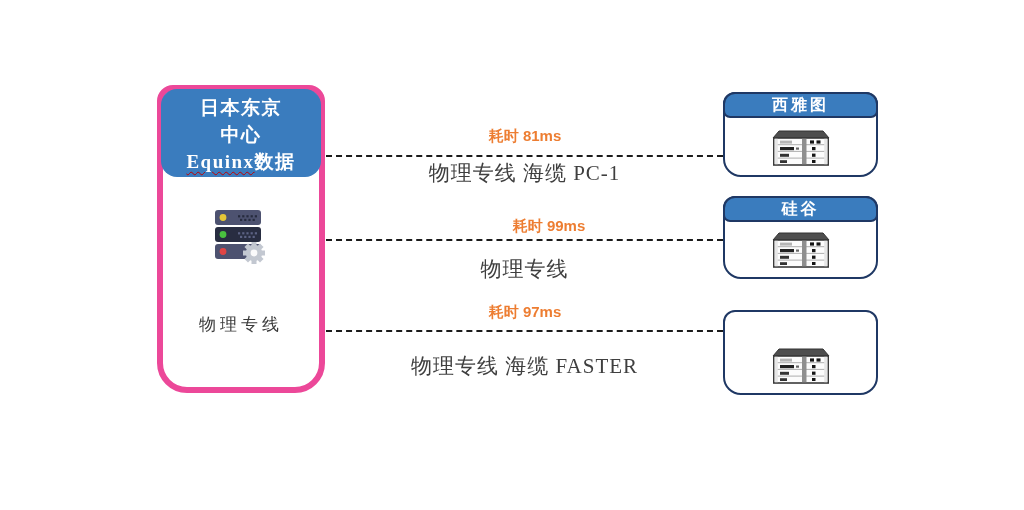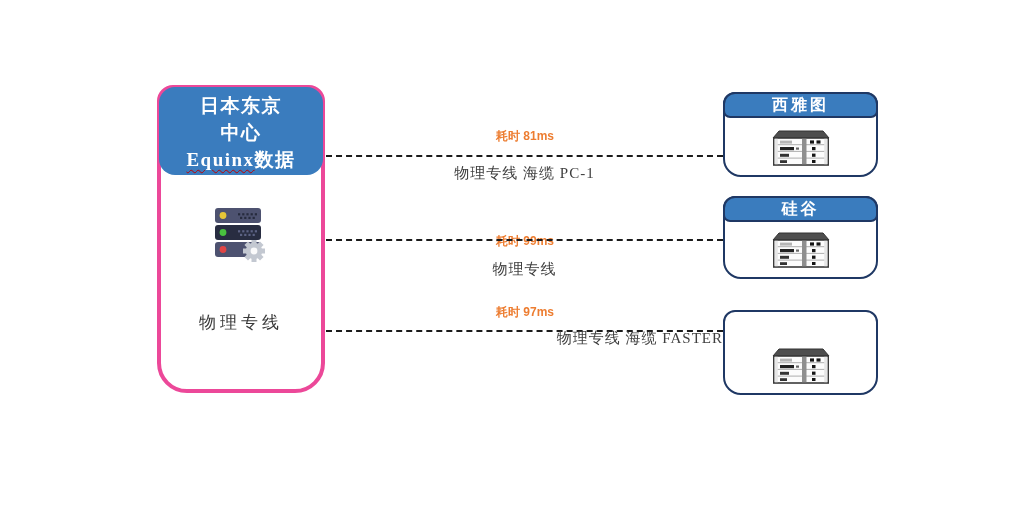--- a/index.html
+++ b/index.html
@@ -18,21 +18,21 @@
 
   
   .left-node {
     position: absolute;
     left: 157px;
     top: 85px;
     width: 168px;
     height: 308px;
     box-sizing: border-box;
     background: #ffffff;
-    border: 4px solid #ec4899;
+    border: 6px solid #ec4899;
     border-radius: 16px 16px 30px 30px;
   }
   .left-header {
     position: absolute;
     top: -2px;
     left: -2px;
     right: -2px;
     height: 88px;
     background: #3A7CBE;
     border-radius: 16px;
@@ -82,40 +82,40 @@
   .d3 { top: 330px; }
 
   .latency {
     position: absolute;
     left: 326px;
     width: 398px;
     text-align: center;
     color: #ED7D31;
     font-family: "Liberation Sans", sans-serif;
     font-weight: bold;
-    font-size: 12px;
+    font-size: 15px;
     line-height: 20px;
   }
   .l1 { top: 126px; }
-  .l2 { top: 231px; }
+  .l2 { top: 216px; padding-left: 24px; }
   .l3 { top: 302px; text-align: center; }
 
   .desc {
     position: absolute;
     left: 326px;
     width: 397px;
     text-align: center;
     color: #3F3F3F;
-    font-size: 15px;
+    font-size: 21px;
     line-height: 20px;
     letter-spacing: 1px;
   }
   .s1 { top: 163px; }
   .s2 { top: 247px; margin-top: 12px; }
-  .s3 { top: 328px; text-align: right; }
+  .s3 { top: 356px; }
 
   
   .right-node {
     position: absolute;
     left: 723px;
     width: 155px;
     box-sizing: border-box;
     background: #ffffff;
     border: 2px solid #1F3864;
     border-radius: 12px 12px 18px 18px;

